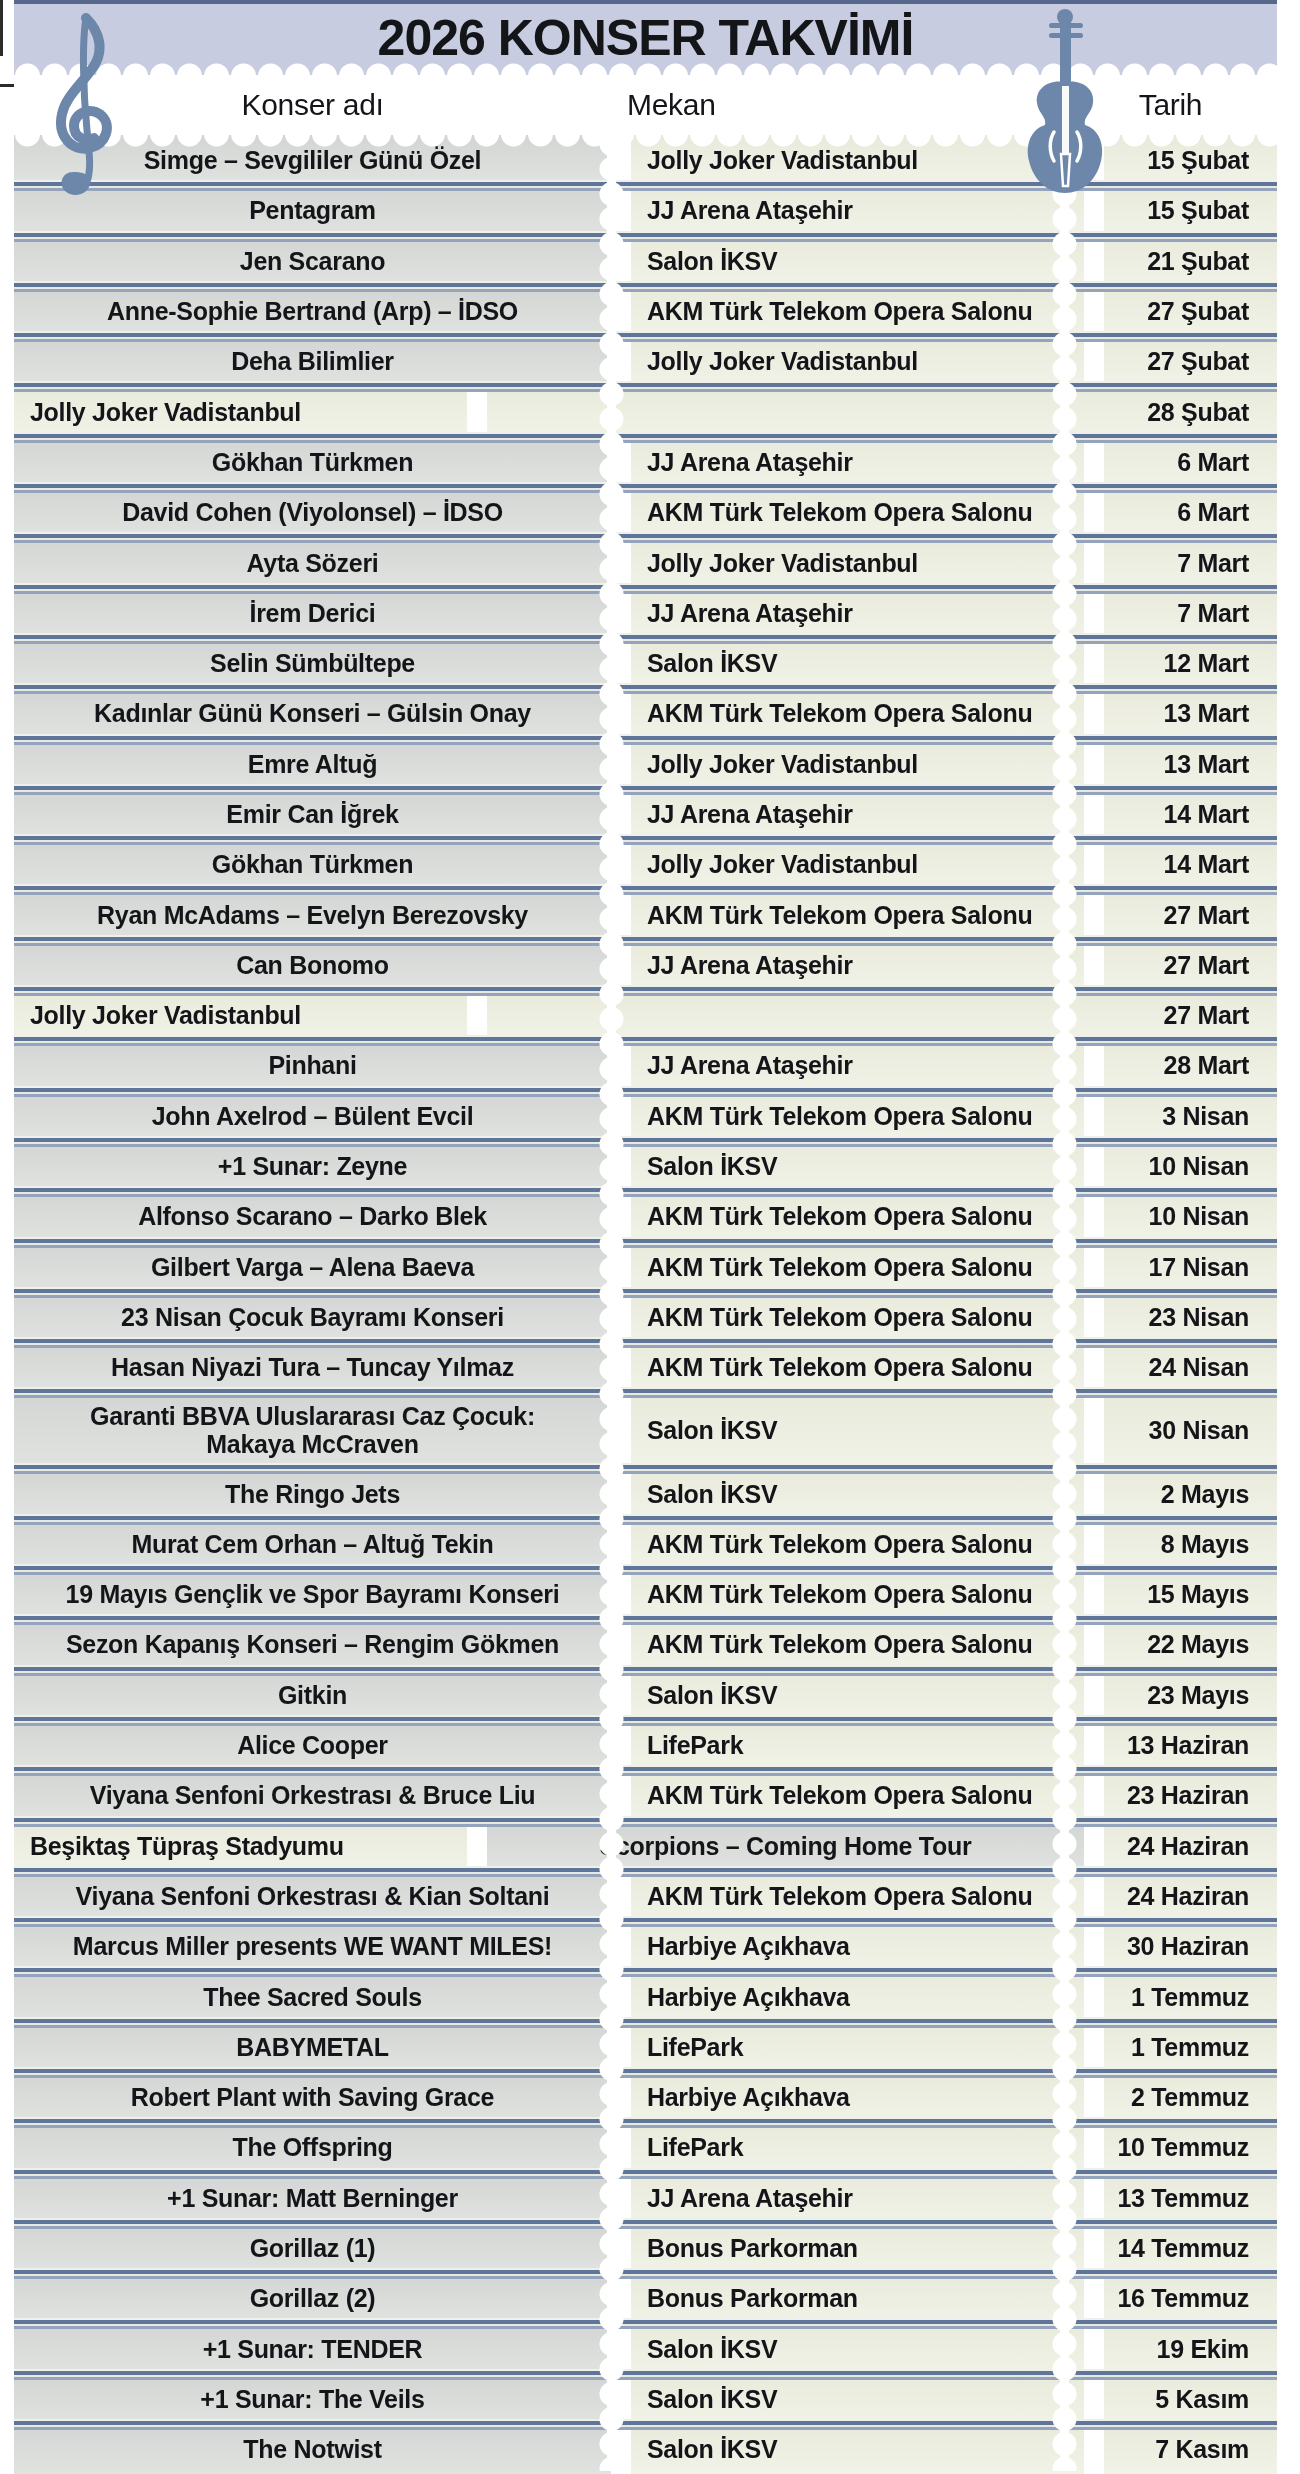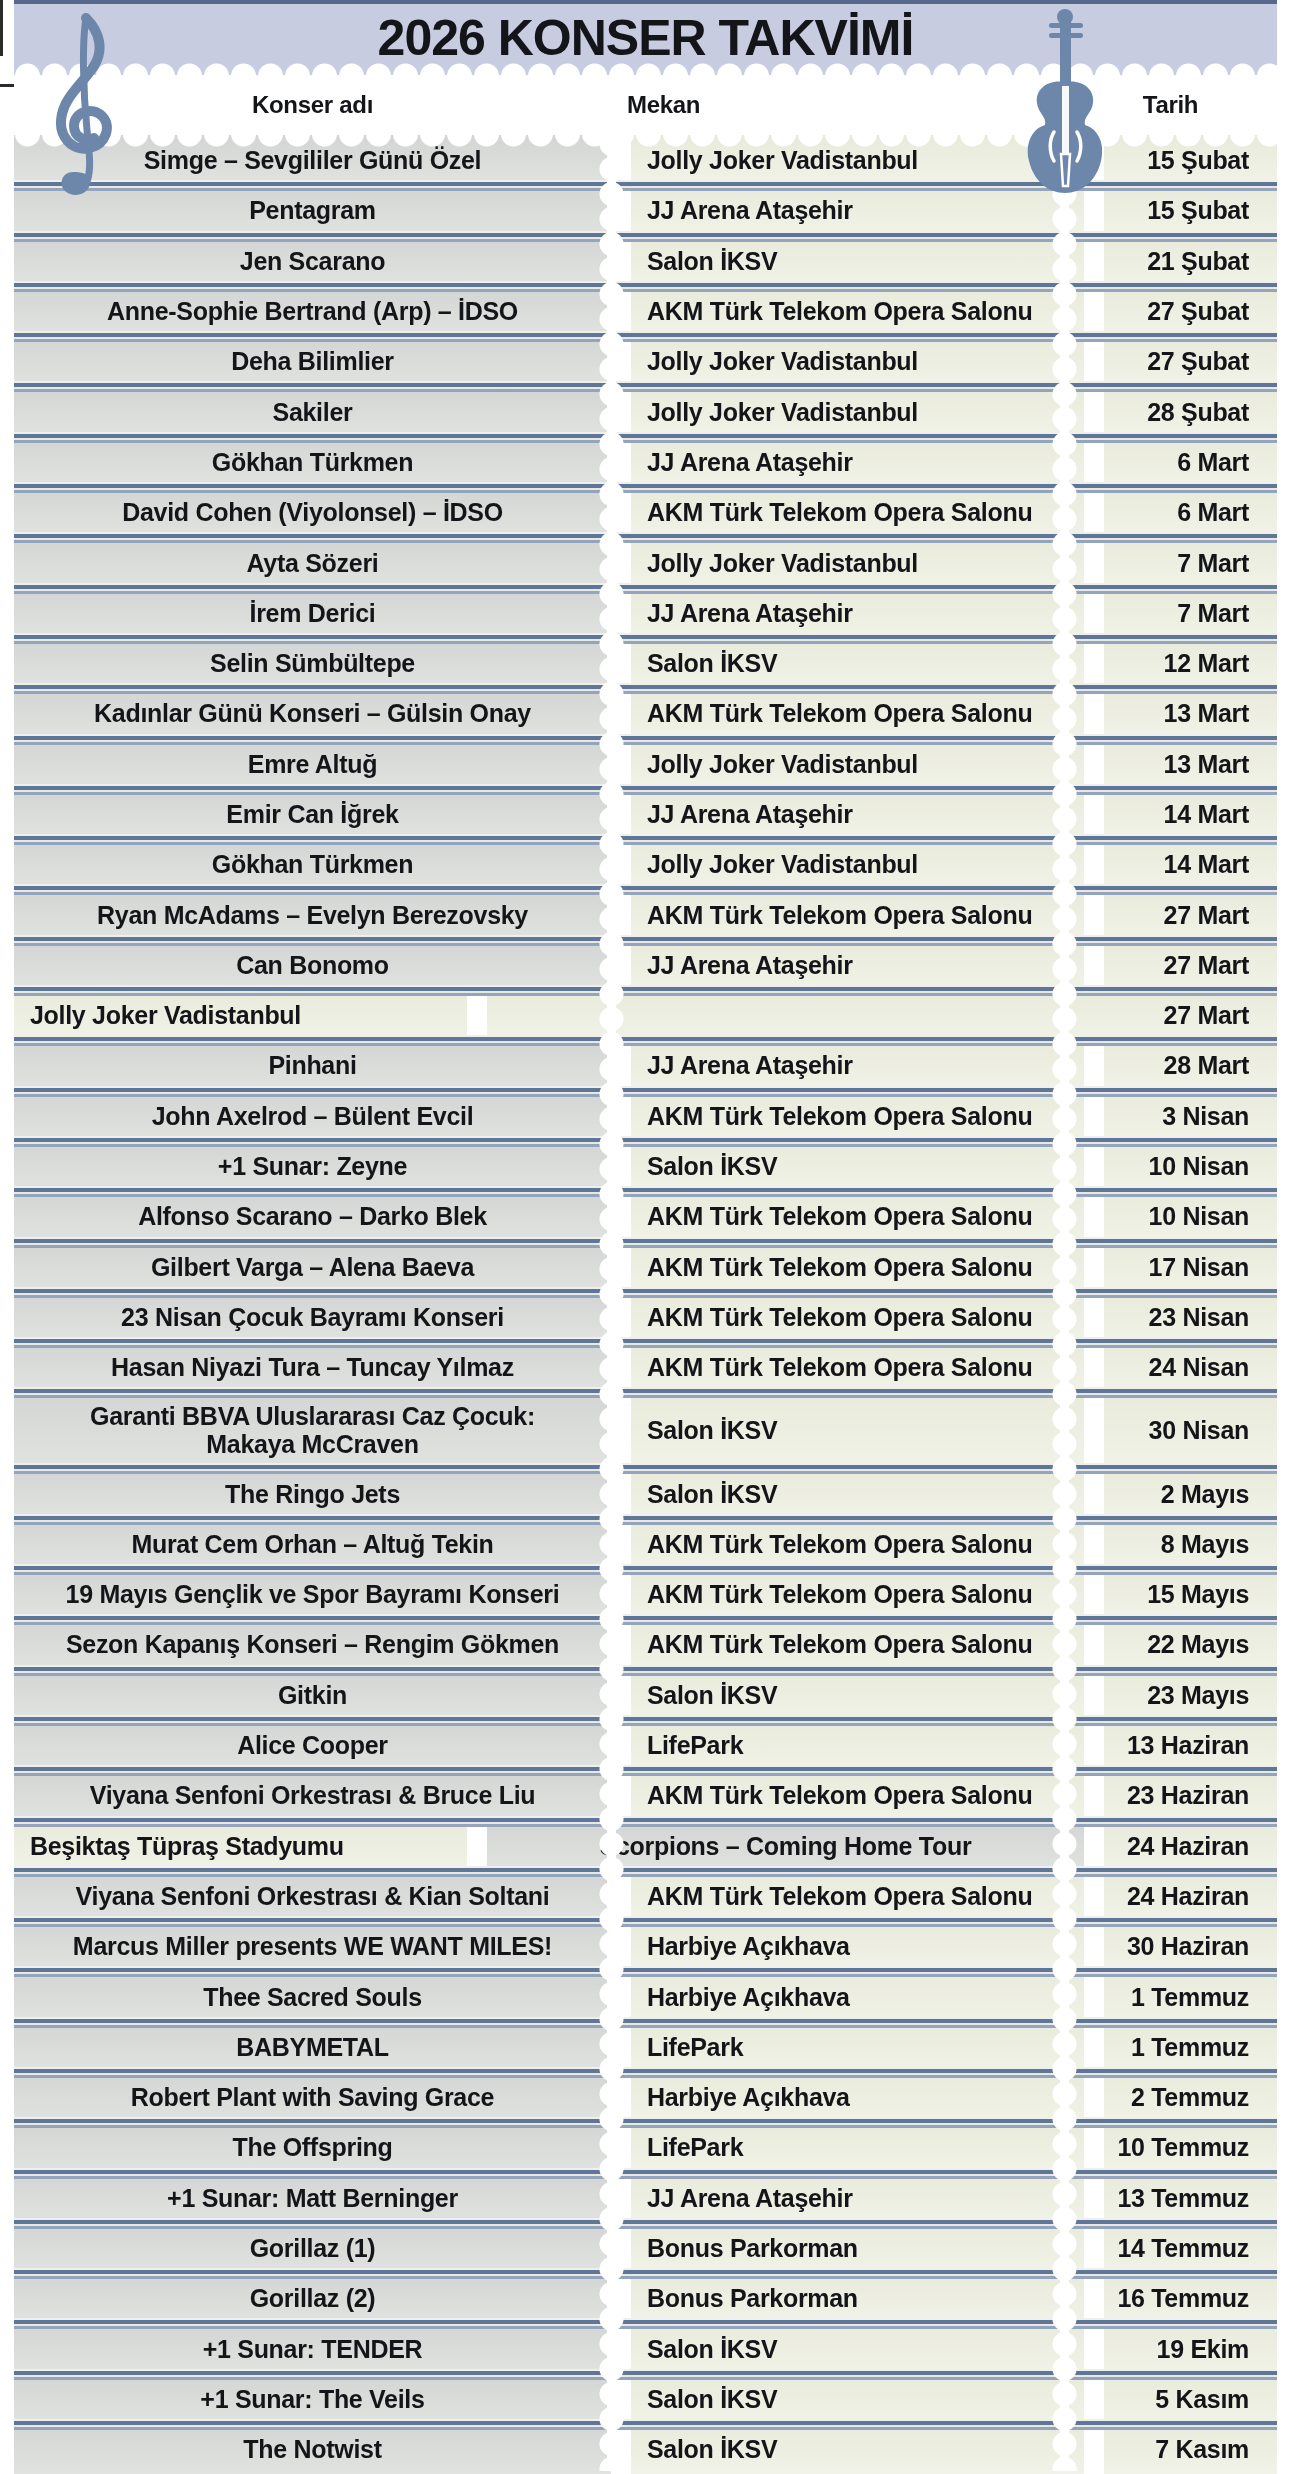--- a/index.html
+++ b/index.html
@@ -28,21 +28,21 @@
     content:"";position:absolute;left:0;right:0;top:-13px;height:14px;z-index:4;
     background:radial-gradient(circle at 13.5px 14px,#ffffff 12px,rgba(255,255,255,0) 13px);
     background-size:27px 28px;background-repeat:repeat-x;
   }
   .headband::after{
     content:"";position:absolute;left:0;right:0;bottom:-13px;height:14px;z-index:4;
     background:radial-gradient(circle at 13.5px 0px,#ffffff 12px,rgba(255,255,255,0) 13px);
     background-size:27px 28px;background-repeat:repeat-x;
   }
   .hlabel{position:absolute;top:0;height:60px;line-height:60px;
-    font-size:24px;font-weight:bold;letter-spacing:-0.3px;color:#141519;}
+    font-size:30px;font-weight:normal;letter-spacing:-0.3px;color:#141519;}
   .hlabel.name{left:0;width:597px;text-align:center;}
   .hlabel.venue{left:613px;}
   .hlabel.date{left:1050px;width:213px;text-align:center;}
 
   
   .rows{position:relative;}
   .row{position:relative;display:flex;height:50.3px;align-items:stretch;gap:20px;}
   .row.tall{height:76px;}
   .row.sep::before{
     content:"";position:absolute;left:0;right:0;top:-5px;height:11px;z-index:1;
@@ -140,21 +140,20 @@
     <div class="cell date">27 Şubat</div>
   </div>
 
   <div class="row sep">
     <div class="cell name">Deha Bilimlier</div>
     <div class="cell venue">Jolly Joker Vadistanbul</div>
     <div class="cell date">27 Şubat</div>
   </div>
 
   <div class="row sep">
-    <div class="cell name">Sakiler</div>
     <div class="cell venue">Jolly Joker Vadistanbul</div>
     <div class="cell date">28 Şubat</div>
   </div>
 
   <div class="row sep">
     <div class="cell name">Gökhan Türkmen</div>
     <div class="cell venue">JJ Arena Ataşehir</div>
     <div class="cell date">6 Mart</div>
   </div>
 

